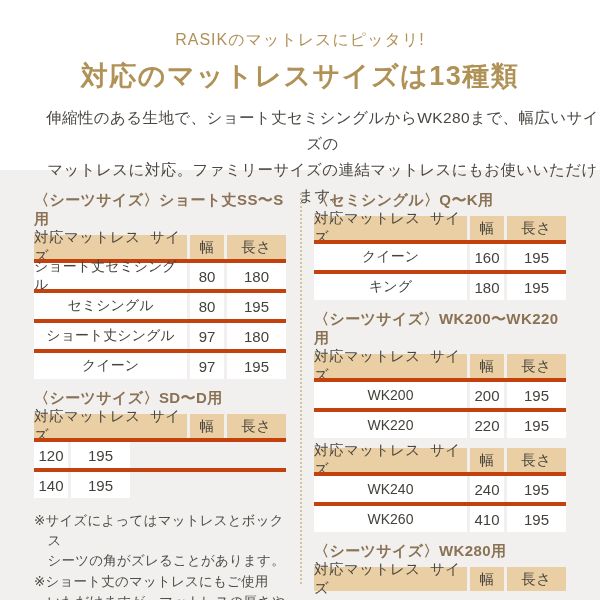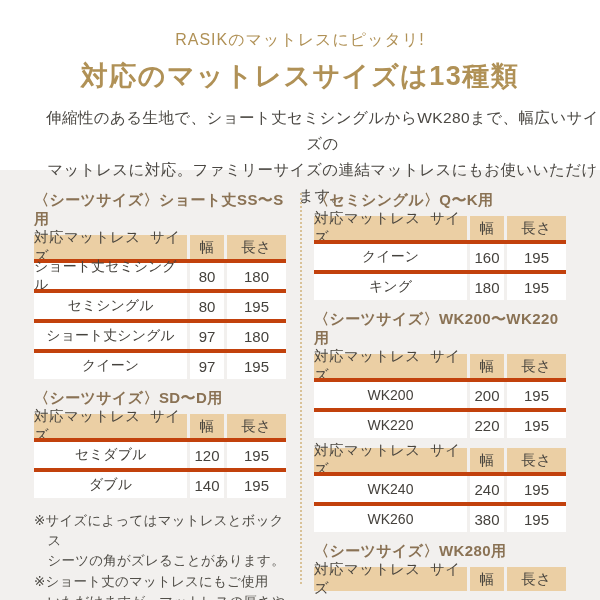--- a/index.html
+++ b/index.html
@@ -126,26 +126,24 @@
 
       <div class="size-table">
         <h2 class="table-title">〈シーツサイズ〉SD〜D用</h2>
         <div class="grid">
           <div class="row head">
             <div class="cell name">対応マットレス サイズ</div>
             <div class="cell w">幅</div>
             <div class="cell l">長さ</div>
           </div>
           <div class="row data">
-            <div class="cell name">セミダブル</div>
             <div class="cell w">120</div>
             <div class="cell l">195</div>
           </div>
           <div class="row data">
-            <div class="cell name">ダブル</div>
             <div class="cell w">140</div>
             <div class="cell l">195</div>
           </div>
         </div>
       </div>
 
       <div class="notes">
         <p class="note">※サイズによってはマットレスとボックス
 シーツの角がズレることがあります。</p>
         <p class="note">※ショート丈のマットレスにもご使用
@@ -208,21 +206,21 @@
             <div class="cell w">幅</div>
             <div class="cell l">長さ</div>
           </div>
           <div class="row data">
             <div class="cell name">WK240</div>
             <div class="cell w">240</div>
             <div class="cell l">195</div>
           </div>
           <div class="row data">
             <div class="cell name">WK260</div>
-            <div class="cell w">380</div>
+            <div class="cell w">410</div>
             <div class="cell l">195</div>
           </div>
         </div>
       </div>
 
       <div class="size-table">
         <h2 class="table-title">〈シーツサイズ〉WK280用</h2>
         <div class="grid">
           <div class="row head">
             <div class="cell name">対応マットレス サイズ</div>

